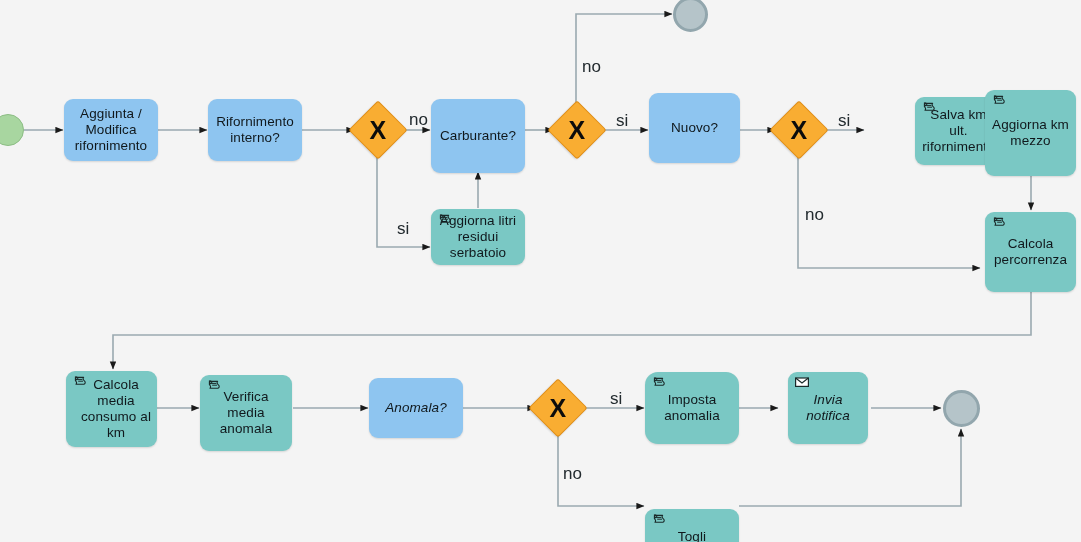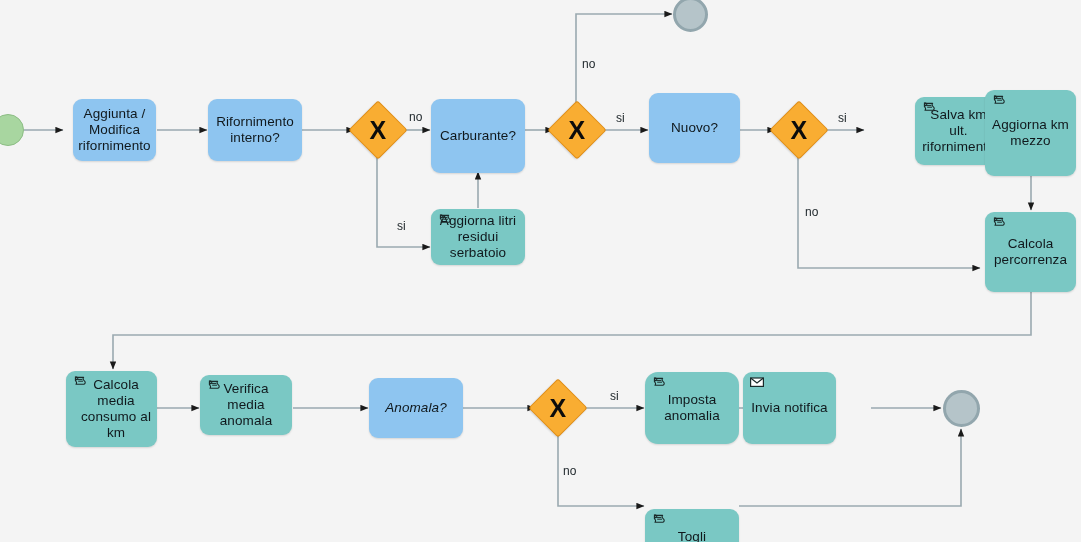--- a/index.html
+++ b/index.html
@@ -85,21 +85,21 @@
   .event.start {
     background: #a8d6a0;
     border: 1px solid #8cbd84;
   }
   .event.end {
     background: #b5c4c9;
     border: 3px solid #92a6ad;
   }
   .edge-label {
     position: absolute;
-    font-size: 12px;
+    font-size: 17px;
     color: #222a2e;
     background: transparent;
     white-space: nowrap;
   }
 </style>
 </head>
 <body>
 
 <div id="canvas">
 
@@ -154,21 +154,21 @@
       <path d="M739,408 L778,408"></path>
 
       <path d="M871,408 L941,408"></path>
 
       <path d="M739,506 L961,506 L961,429"></path>
     </g>
   </svg>
 
   <div class="node event start" style="left:-8px; top:114px; width:32px; height:32px;"></div>
 
-  <div class="node task user" style="left:64px; top:99px; width:83px; height:62px;margin-left:9px;">
+  <div class="node task user" style="left:64px; top:99px; width:94px; height:62px;">
     <span class="task-label">Aggiunta /
 Modifica
 rifornimento</span>
   </div>
 
   <div class="node task user" style="left:208px; top:99px; width:94px; height:62px;">
     <span class="task-label">Rifornimento
 interno?</span>
   </div>
 
@@ -235,21 +235,21 @@
     <svg class="marker" viewBox="0 0 16 16">
       <path d="M3,2 C5,1.2 6.4,2.6 5.6,4 C4.8,5.4 3.2,4.4 4,3 M3.4,2.4 L11.6,2.4 C10.4,3.6 11.6,5.2 12.6,6.2 C13.6,7.2 13.4,8.6 12,9.2 L4,9.2 C5.2,8 4.4,6.6 3.4,5.6 Z" fill="none" stroke="#1a2a2a" stroke-width="1.1" stroke-linejoin="round"></path>
       <path d="M5.4,4.4 L10.4,4.4 M6.2,6.2 L11,6.2" stroke="#1a2a2a" stroke-width="1"></path>
     </svg>
     <span class="task-label">Calcola
 media
 consumo al
 km</span>
   </div>
 
-  <div class="node task script" style="left:200px; top:375px; width:92px; height:60px;">
+  <div class="node task script" style="left:200px; top:375px; width:92px; height:76px;">
     <svg class="marker" viewBox="0 0 16 16">
       <path d="M3,2 C5,1.2 6.4,2.6 5.6,4 C4.8,5.4 3.2,4.4 4,3 M3.4,2.4 L11.6,2.4 C10.4,3.6 11.6,5.2 12.6,6.2 C13.6,7.2 13.4,8.6 12,9.2 L4,9.2 C5.2,8 4.4,6.6 3.4,5.6 Z" fill="none" stroke="#1a2a2a" stroke-width="1.1" stroke-linejoin="round"></path>
       <path d="M5.4,4.4 L10.4,4.4 M6.2,6.2 L11,6.2" stroke="#1a2a2a" stroke-width="1"></path>
     </svg>
     <span class="task-label">Verifica
 media
 anomala</span>
   </div>
 
   <div class="node task user" style="left:369px; top:378px; width:94px; height:60px;font-style:italic;">
@@ -271,21 +271,21 @@
 
   <div class="node task script" style="left:645px; top:470px; width:94px; height:72px;margin-top:39px;">
     <svg class="marker" viewBox="0 0 16 16">
       <path d="M3,2 C5,1.2 6.4,2.6 5.6,4 C4.8,5.4 3.2,4.4 4,3 M3.4,2.4 L11.6,2.4 C10.4,3.6 11.6,5.2 12.6,6.2 C13.6,7.2 13.4,8.6 12,9.2 L4,9.2 C5.2,8 4.4,6.6 3.4,5.6 Z" fill="none" stroke="#1a2a2a" stroke-width="1.1" stroke-linejoin="round"></path>
       <path d="M5.4,4.4 L10.4,4.4 M6.2,6.2 L11,6.2" stroke="#1a2a2a" stroke-width="1"></path>
     </svg>
     <span class="task-label">Togli
 anomalia</span>
   </div>
 
-  <div class="node task script" style="left:743px; top:372px; width:93px; height:72px;">
+  <div class="node task script" style="left:788px; top:372px; width:80px; height:72px;font-style:italic;">
     <svg class="marker" viewBox="0 0 16 16" style="top:3px;">
       <rect x="1.6" y="3" width="12.8" height="8.4" fill="#ffffff" stroke="#1a2a2a" stroke-width="1.2"></rect>
       <path d="M1.6,3 L8,8 L14.4,3" fill="none" stroke="#1a2a2a" stroke-width="1.2"></path>
     </svg>
     <span class="task-label">Invia notifica</span>
   </div>
 
   <div class="node event end" style="left:943px; top:390px; width:37px; height:37px;"></div>
 
   <div class="edge-label" style="left:409px; top:110px;">no</div>

